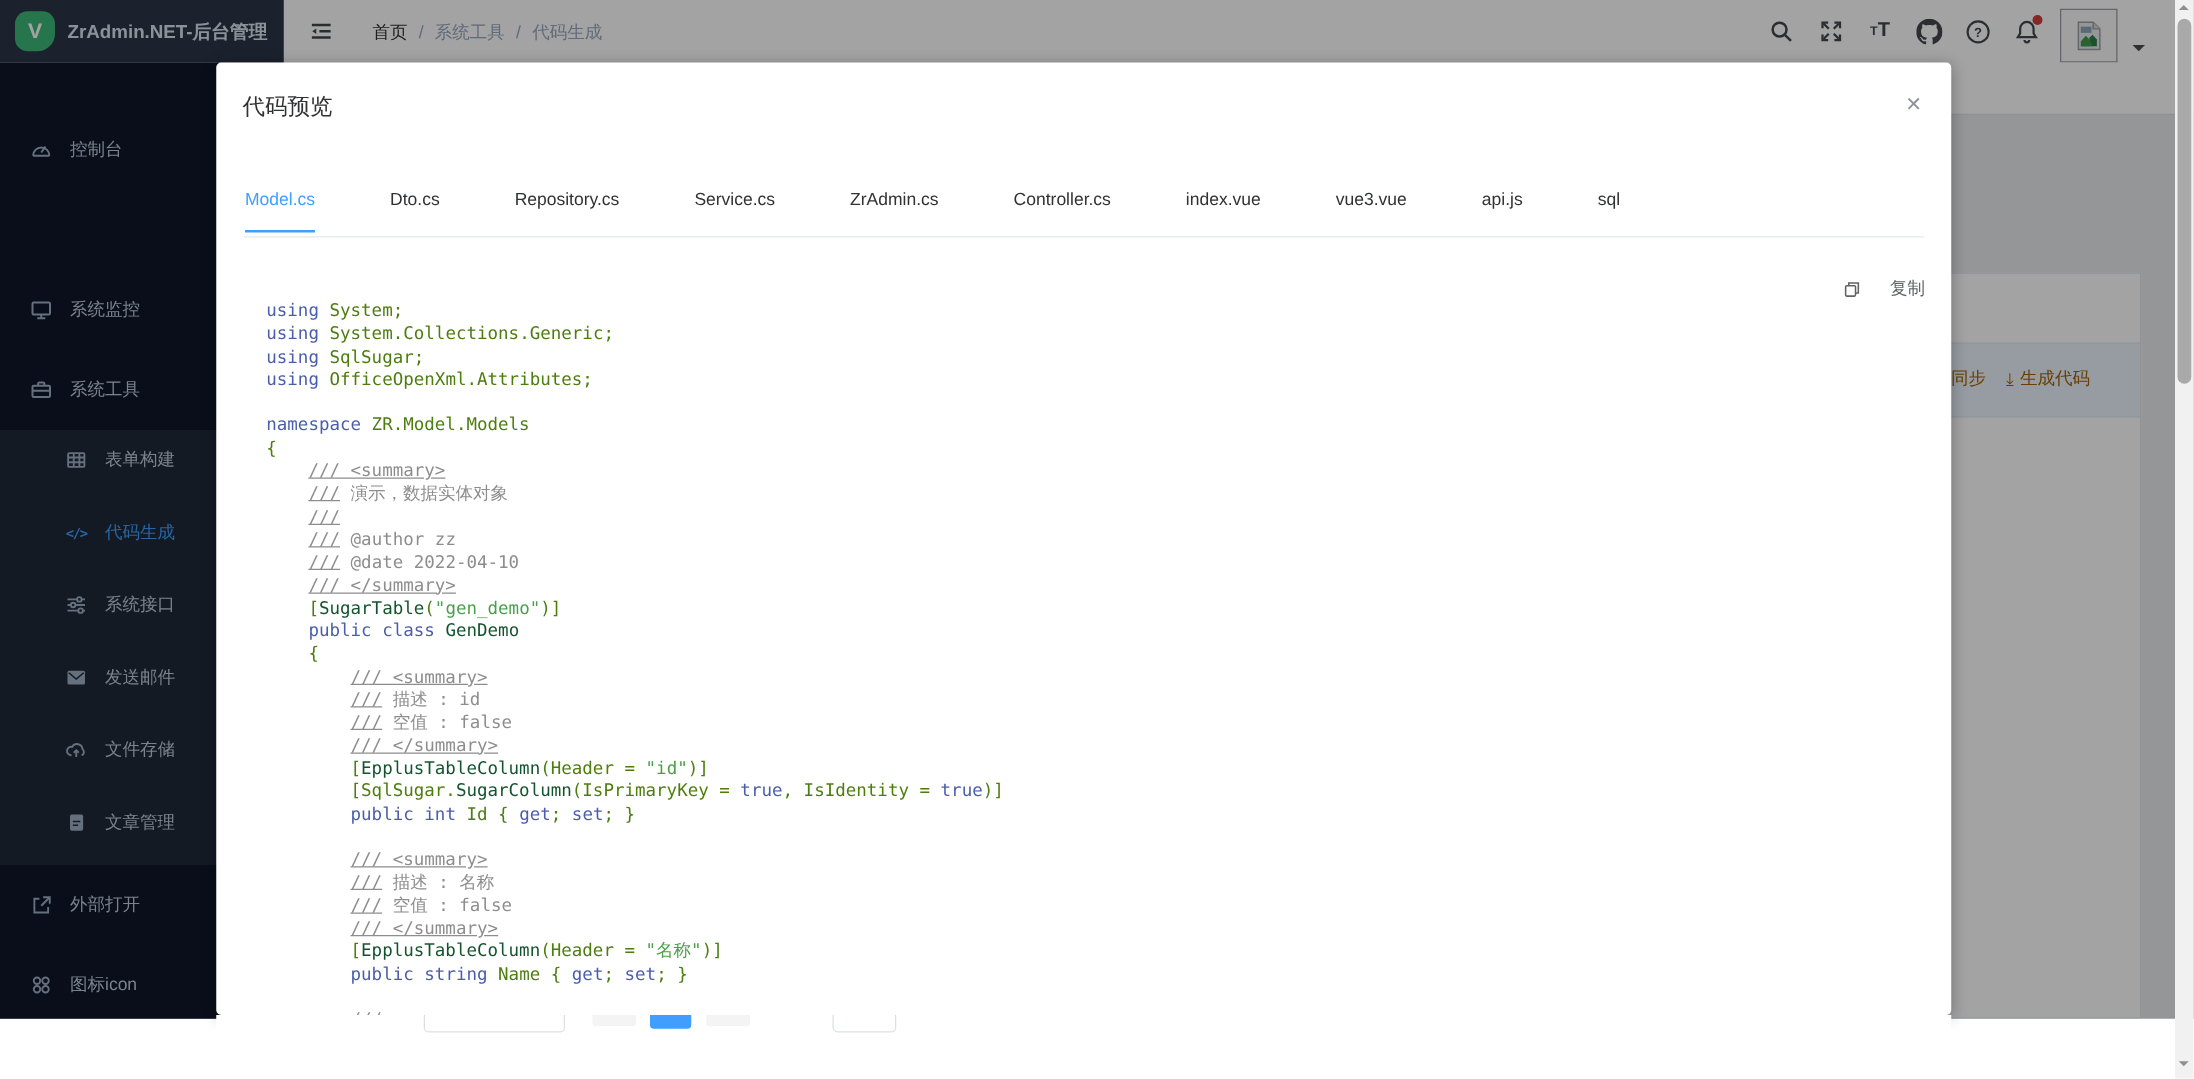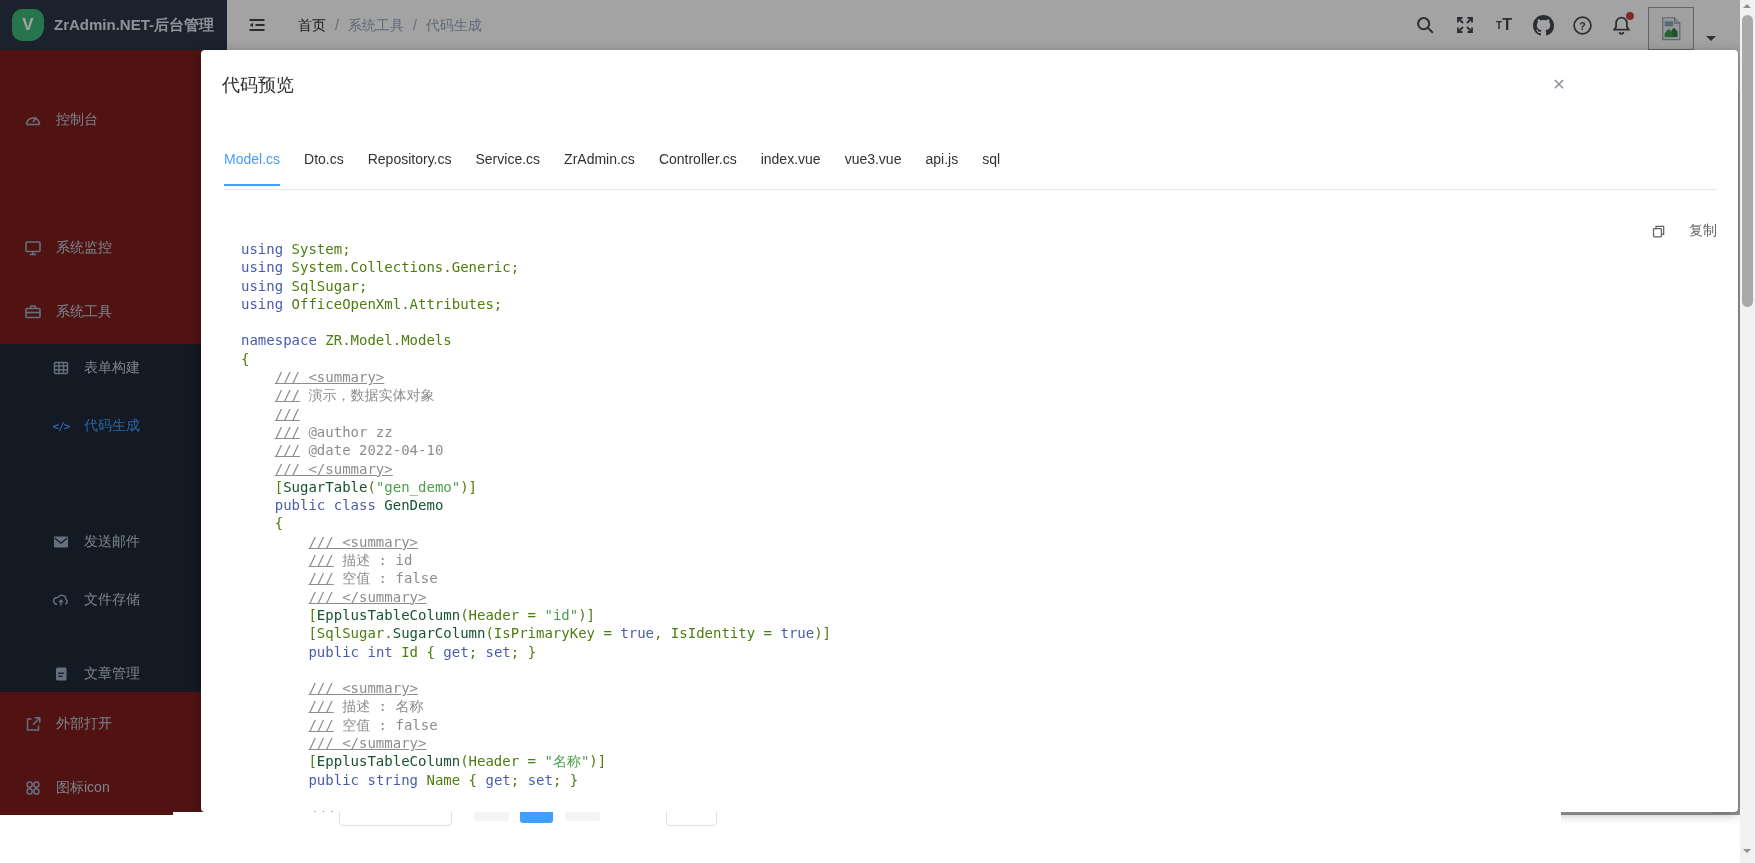--- a/index.html
+++ b/index.html
@@ -22,47 +22,47 @@
   .hicon{position:absolute;top:14px;width:22px;height:22px;color:#43474d;display:flex;align-items:center;justify-content:center;}
   .fsz i{font-style:normal;font-weight:bold;font-size:10px;}
   .fsz b{font-size:16px;line-height:1;}
   .bell-dot{position:absolute;right:-2px;top:-2px;width:8px;height:8px;border-radius:50%;background:#d43c3c;}
   .avatar-box{position:absolute;left:1648px;top:7px;width:46px;height:43px;border:1px solid #9aa0a6;background:#fbfbfb;
               display:flex;align-items:center;justify-content:center;}
   .caret-down{position:absolute;left:1706px;top:36px;width:0;height:0;border:5px solid transparent;border-top-color:#4a4d52;}
 
   .tagsbar{position:absolute;top:50px;left:227px;width:1528px;height:42px;background:#fff;border-bottom:1px solid #dfe3e8;}
 
-  .sidebar{position:absolute;top:50px;left:0;width:227px;height:765px;background:#7f1d1d;}
+  .sidebar{position:absolute;top:50px;left:0;width:227px;height:765px;background:#0f172a;}
   .submenu-bg{position:absolute;top:294px;left:0;width:227px;height:348px;background:#1f2939;}
   .sb-item{position:absolute;left:0;width:227px;height:40px;display:flex;align-items:center;gap:14px;
            padding-left:24px;color:#bfccda;font-size:14px;white-space:nowrap;}
   .sb-item .si{width:18px;height:18px;color:#9fb0c5;flex:none;display:flex;align-items:center;justify-content:center;}
   .sb-item.sub{padding-left:52px;}
   .sb-item.active{color:#409eff;}
   .sb-item.active .si{color:#409eff;}
   .code-glyph{font-family:"DejaVu Sans Mono",monospace;font-size:11px;font-weight:bold;letter-spacing:-1px;}
 
   .content{position:absolute;top:92px;left:227px;width:1528px;height:723px;background:#e9ebee;}
   .card{position:absolute;left:16px;top:126px;width:1470px;height:597px;background:#fff;border:1px solid #e4e7ed;}
   .sel-row{position:absolute;left:0;top:55px;width:100%;height:60px;background:#ecf5ff;
            border-top:1px solid #e0eaf4;border-bottom:1px solid #e0eaf4;}
   .row-links{position:absolute;left:1300px;top:19px;display:flex;gap:16px;font-size:14px;color:#a16207;white-space:nowrap;text-align:right;}
   .row-links .lk{display:flex;gap:5px;align-items:center;}
 
   
   .overlay{position:absolute;top:0;left:0;width:1755px;height:815px;background:rgba(0,0,0,0.36);}
 
   
-  .modal{position:absolute;left:173px;top:50px;width:1537px;height:762px;background:#fff;border-radius:4px;
-         box-shadow:0 2px 12px rgba(0,0,0,.3);overflow:hidden;margin-left:28px;}
+  .modal{position:absolute;left:173px;top:50px;width:1388px;height:762px;background:#fff;border-radius:4px;
+         box-shadow:0 2px 12px rgba(0,0,0,.3);overflow:hidden;}
   .m-title{position:absolute;left:21px;top:23px;font-size:18px;color:#303133;}
   .m-close{position:absolute;left:1344px;top:20px;width:28px;height:28px;color:#909399;font-size:16px;
            display:flex;align-items:center;justify-content:center;cursor:pointer;}
-  .tabs{position:absolute;left:23px;top:101px;display:flex;gap:24px;font-size:14px;color:#303133;}
+  .tabs{position:absolute;left:23px;top:101px;display:flex;gap:60px;font-size:14px;color:#303133;}
   .tab{padding-bottom:17px;cursor:pointer;}
   .tab.active{color:#409eff;border-bottom:2px solid #409eff;}
   .tabs-border{position:absolute;left:22px;right:22px;top:139px;height:1px;background:#e4e7ed;}
   .copy-btn{position:absolute;right:21px;top:172px;display:flex;align-items:center;gap:23px;
             color:#606266;font-size:14px;cursor:pointer;}
   .code-pre{position:absolute;left:40px;top:190px;margin:0;font-family:"DejaVu Sans Mono","DejaVu Sans",monospace;
             font-size:14px;line-height:18.3px;color:#333;white-space:pre;}
   .cl{height:18.3px;}
   .tok-kw{color:#4a5dab;}
   .tok-pl{color:#4d7c0f;}
@@ -219,20 +219,33 @@
           </svg>
           </span>
         <span>表单构建</span>
       </div>
 
       <div class="sb-item sub active" style="top:356px">
         <span class="si code-glyph">&lt;/&gt;</span>
         <span>代码生成</span>
       </div>
 
+      <div class="sb-item sub" style="top:414px">
+        <span class="si">
+          <svg width="18" height="18" viewBox="0 0 18 18" fill="none" stroke="currentColor" stroke-width="1.5">
+            <line x1="2" y1="4.5" x2="16" y2="4.5"></line>
+              <line x1="2" y1="9" x2="16" y2="9"></line>
+              <line x1="2" y1="13.5" x2="16" y2="13.5"></line>
+            <circle cx="11.5" cy="4.5" r="1.8" fill="#1f2939"></circle>
+              <circle cx="6.5" cy="9" r="1.8" fill="#1f2939"></circle>
+              <circle cx="12.5" cy="13.5" r="1.8" fill="#1f2939"></circle>
+          </svg>
+          </span>
+        <span>系统接口</span>
+      </div>
 
       <div class="sb-item sub" style="top:472px">
         <span class="si">
           <svg width="18" height="18" viewBox="0 0 18 18">
             <rect x="2" y="3.5" width="14" height="11" rx="1.2" fill="currentColor"></rect>
             <path d="M3 5.2 l6 5 6 -5" fill="none" stroke="#1f2939" stroke-width="1.3"></path>
           </svg>
           </span>
         <span>发送邮件</span>
       </div>
@@ -241,21 +254,21 @@
         <span class="si">
           <svg width="18" height="18" viewBox="0 0 18 18" fill="none" stroke="currentColor" stroke-width="1.5">
             <path d="M5.2 13.2 a3.4 3.4 0 1 1 .6 -6.7 A4.4 4.4 0 0 1 14 8.3 a2.9 2.9 0 0 1 -.7 5"></path>
             <line x1="9" y1="9.2" x2="9" y2="14.6"></line>
               <path d="M7 11.2 l2 -2 2 2"></path>
           </svg>
           </span>
         <span>文件存储</span>
       </div>
 
-      <div class="sb-item sub" style="top:604px">
+      <div class="sb-item sub" style="top:588px">
         <span class="si">
           <svg width="18" height="18" viewBox="0 0 18 18">
             <rect x="4" y="2.5" width="10.5" height="13" rx="1.5" fill="currentColor"></rect>
             <line x1="6.3" y1="8.2" x2="12.2" y2="8.2" stroke="#1f2939" stroke-width="1.3"></line>
             <line x1="6.3" y1="11.2" x2="10.5" y2="11.2" stroke="#1f2939" stroke-width="1.3"></line>
           </svg>
           </span>
         <span>文章管理</span>
       </div>
 

